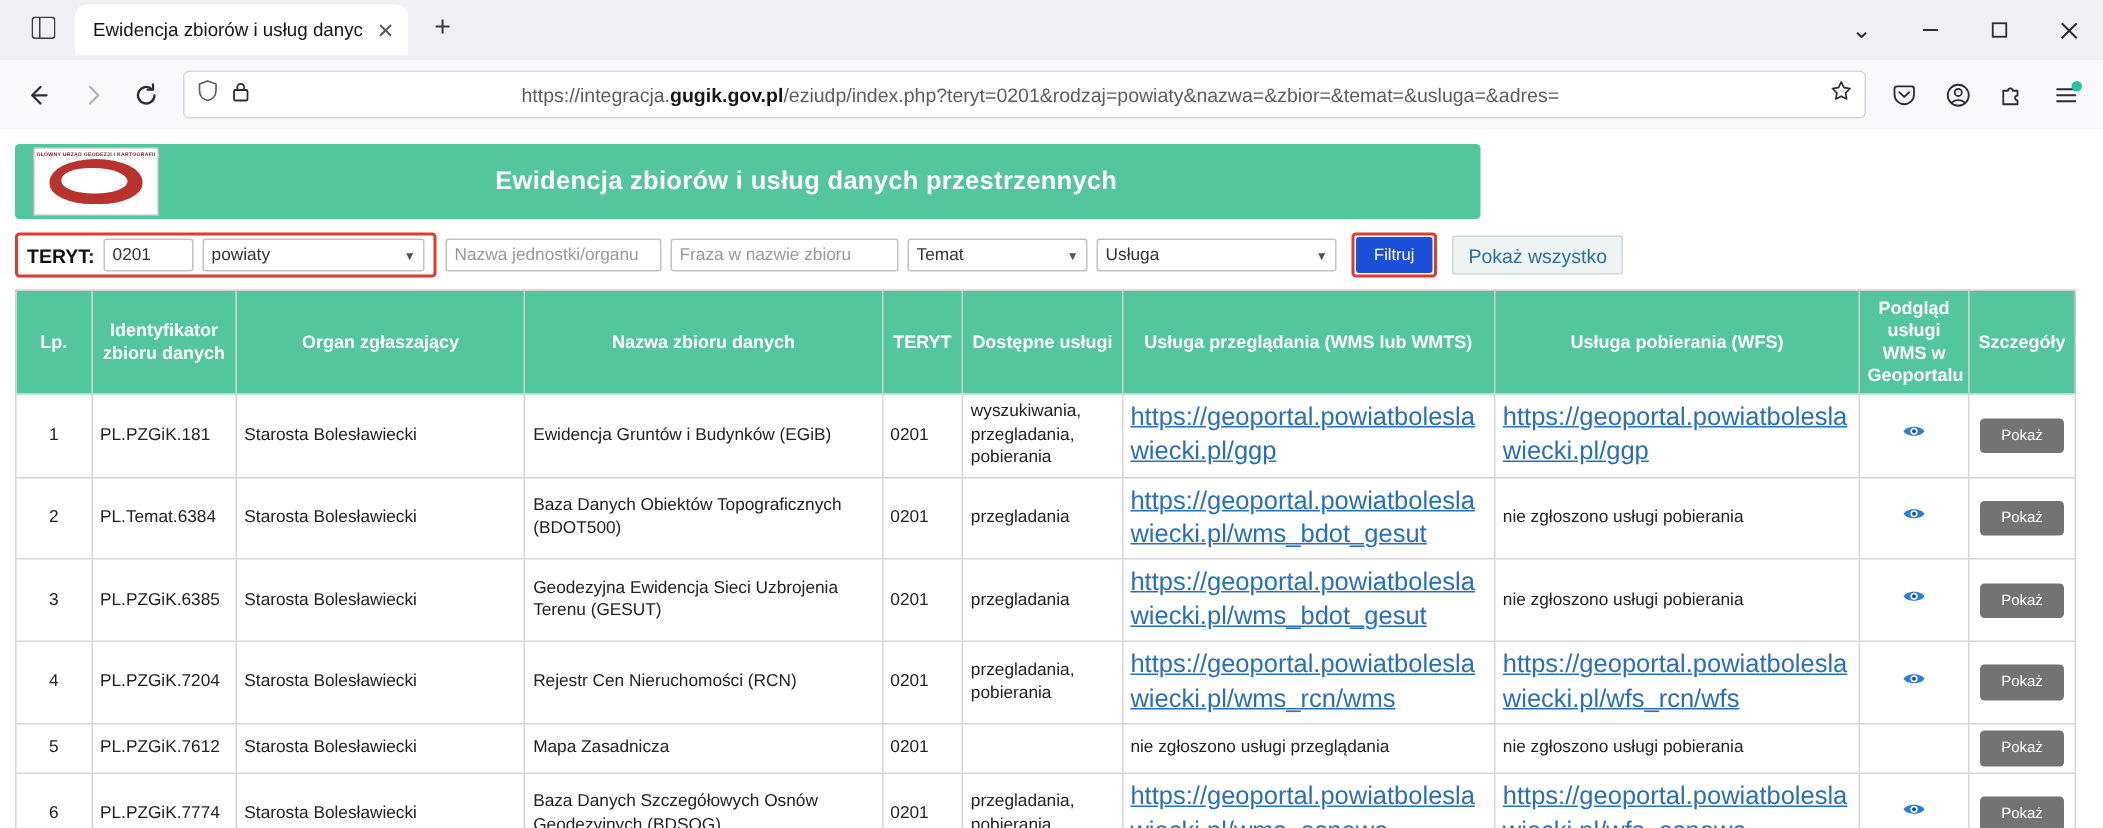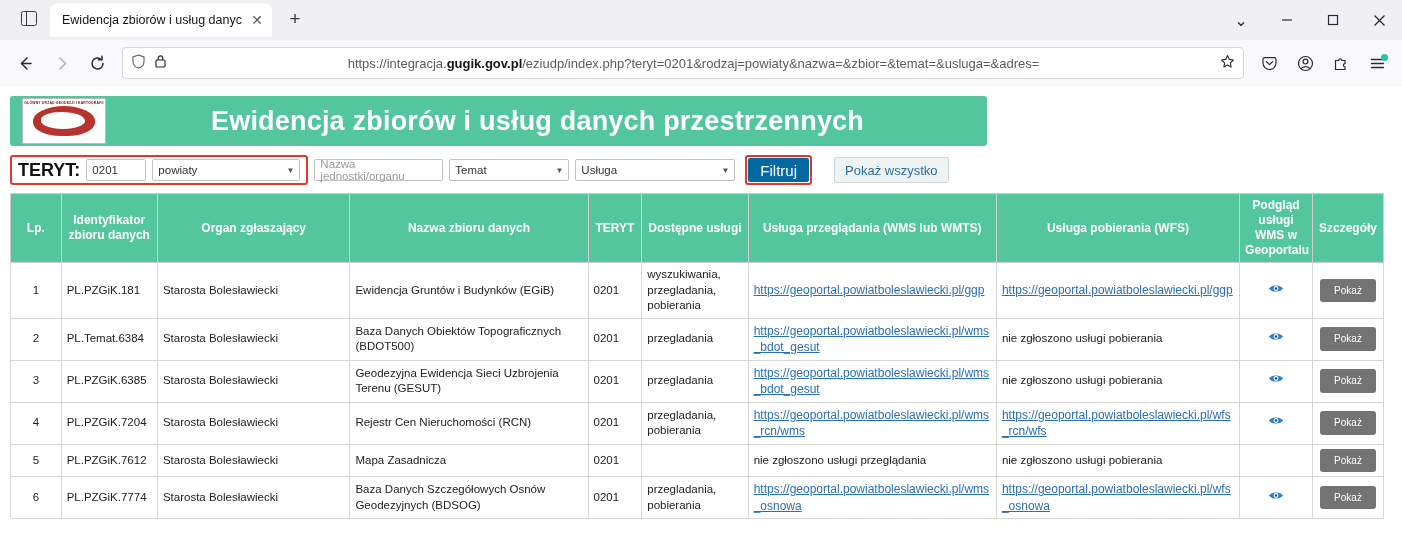--- a/index.html
+++ b/index.html
@@ -97,81 +97,81 @@
     background:#b8332e; border-radius: 50% 50% 45% 45%;
     position:relative;
   }
   .logo-map::after {
     content:""; position:absolute; left: 8px; top: 6px;
     width: 44px; height: 17px; background:#ffffff;
     border-radius: 46% 54% 50% 50%;
   }
   .app-title {
     flex:1; text-align:center; color:#ffffff;
-    font-size: 27px; font-weight: bold;
+    font-size: 17px; font-weight: bold;
     letter-spacing: .2px; padding-right: 18px;
   }
 
   
   .filterbar {
     margin: 9px 10px 0 10px;
     display:flex; align-items:center; gap: 6px;
     height: 30px;
   }
   .teryt-group {
     display:flex; align-items:center; gap: 6px;
     border: 2px solid #e03a2f; border-radius: 3px;
     padding: 2px 6px; height: 30px;
   }
-  .teryt-label { font-size: 18px; color:#111; font-weight:600; }
+  .teryt-label { font-size: 13px; color:#111; font-weight:600; }
   .inp {
     height: 22px; border: 1px solid #c3c3c3; background:#fff;
     font-size: 11.5px; color:#333; padding: 0 5px;
     display:flex; align-items:center;
     border-radius: 2px;
   }
   .inp.placeholder { color:#9a9a9a; }
   .sel {
     height: 22px; border: 1px solid #c3c3c3; background:#fff;
     font-size: 11.5px; color:#333; padding: 0 5px;
     display:flex; align-items:center; justify-content:space-between;
     border-radius: 2px;
   }
   .sel .caret { font-size: 8px; color:#555; margin-left:6px; }
   .btn-filter-wrap {
     border: 2px solid #e03a2f; border-radius: 3px; padding: 1px; height:30px;
     display:flex; align-items:center; margin-left: 4px;
   }
   .btn-green {
-    background:#0369a1; color:#fff; font-size: 15px;
+    background:#1d4ed8; color:#fff; font-size: 11px;
     height: 24px; padding: 10px 12px; border-radius: 2px;
     display:flex; align-items:center; justify-content:center;
   }
   .btn-ghost {
     background:#eef3f3; color:#2b6f9e; font-size: 13px;
     height: 26px; padding: 0 10px; border:1px solid #cfd8d8;
-    border-radius: 2px; display:flex; align-items:center; margin-left: 16px;
+    border-radius: 2px; display:flex; align-items:center; margin-left: 4px;
   }
 
   
   .table-wrap { margin: 8px 10px 0 10px; }
   table.eziudp { border-collapse: collapse; width: 1374px; table-layout: fixed; }
   table.eziudp th {
     background:#53c69d; color:#ffffff; font-size: 12px; font-weight:bold;
     border: 1px solid #cfcfcf; padding: 4px 5px; text-align:center;
     vertical-align: middle; line-height: 1.25;
   }
   table.eziudp td {
     border: 1px solid #d6d6d6; font-size: 11.5px; color:#222;
     padding: 4px 5px; vertical-align: middle; line-height: 1.35;
     background:#ffffff;
   }
   td.lp { color:#888; text-align:center; font-size:11px; }
   td.center { text-align:center; }
-  a.link { color:#2a6fb5; text-decoration: underline; word-break: break-all; font-size: 12px; }
+  a.link { color:#2a6fb5; text-decoration: underline; word-break: break-all; font-size: 17px; }
   .eye {
     display:inline-block; width:16px; height:11px; position:relative;
   }
   .eye svg { display:block; }
   .btn-pokaz {
     background:#737373; color:#fff; font-size:10px;
     border-radius: 3px; padding: 5px 14px; display:inline-block;
   }
   .col-lp { width: 50px; }
   .col-id { width: 95px; }
@@ -305,21 +305,22 @@
 
     <div class="filterbar">
       <div class="teryt-group">
         <span class="teryt-label">TERYT:</span>
         <span class="inp" style="width:60px">0201</span>
         <span class="sel" style="width:148px">
           <span>powiaty</span>
           <span class="caret">▼</span>
         </span>
       </div>
-      <span class="inp placeholder" style="width:129px">Nazwa jednostki/organu</span>
+      <span class="inp placeholder" style="width:144px">Nazwa jednostki/organu</span>
+      <span class="inp placeholder" style="width:152px">Fraza w nazwie zbioru</span>
       <span class="sel" style="width:120px">
         <span>Temat</span>
         <span class="caret">▼</span>
       </span>
       <span class="sel" style="width:160px">
         <span>Usługa</span>
         <span class="caret">▼</span>
       </span>
       <span class="btn-filter-wrap">
         <span class="btn-green">Filtruj</span>

